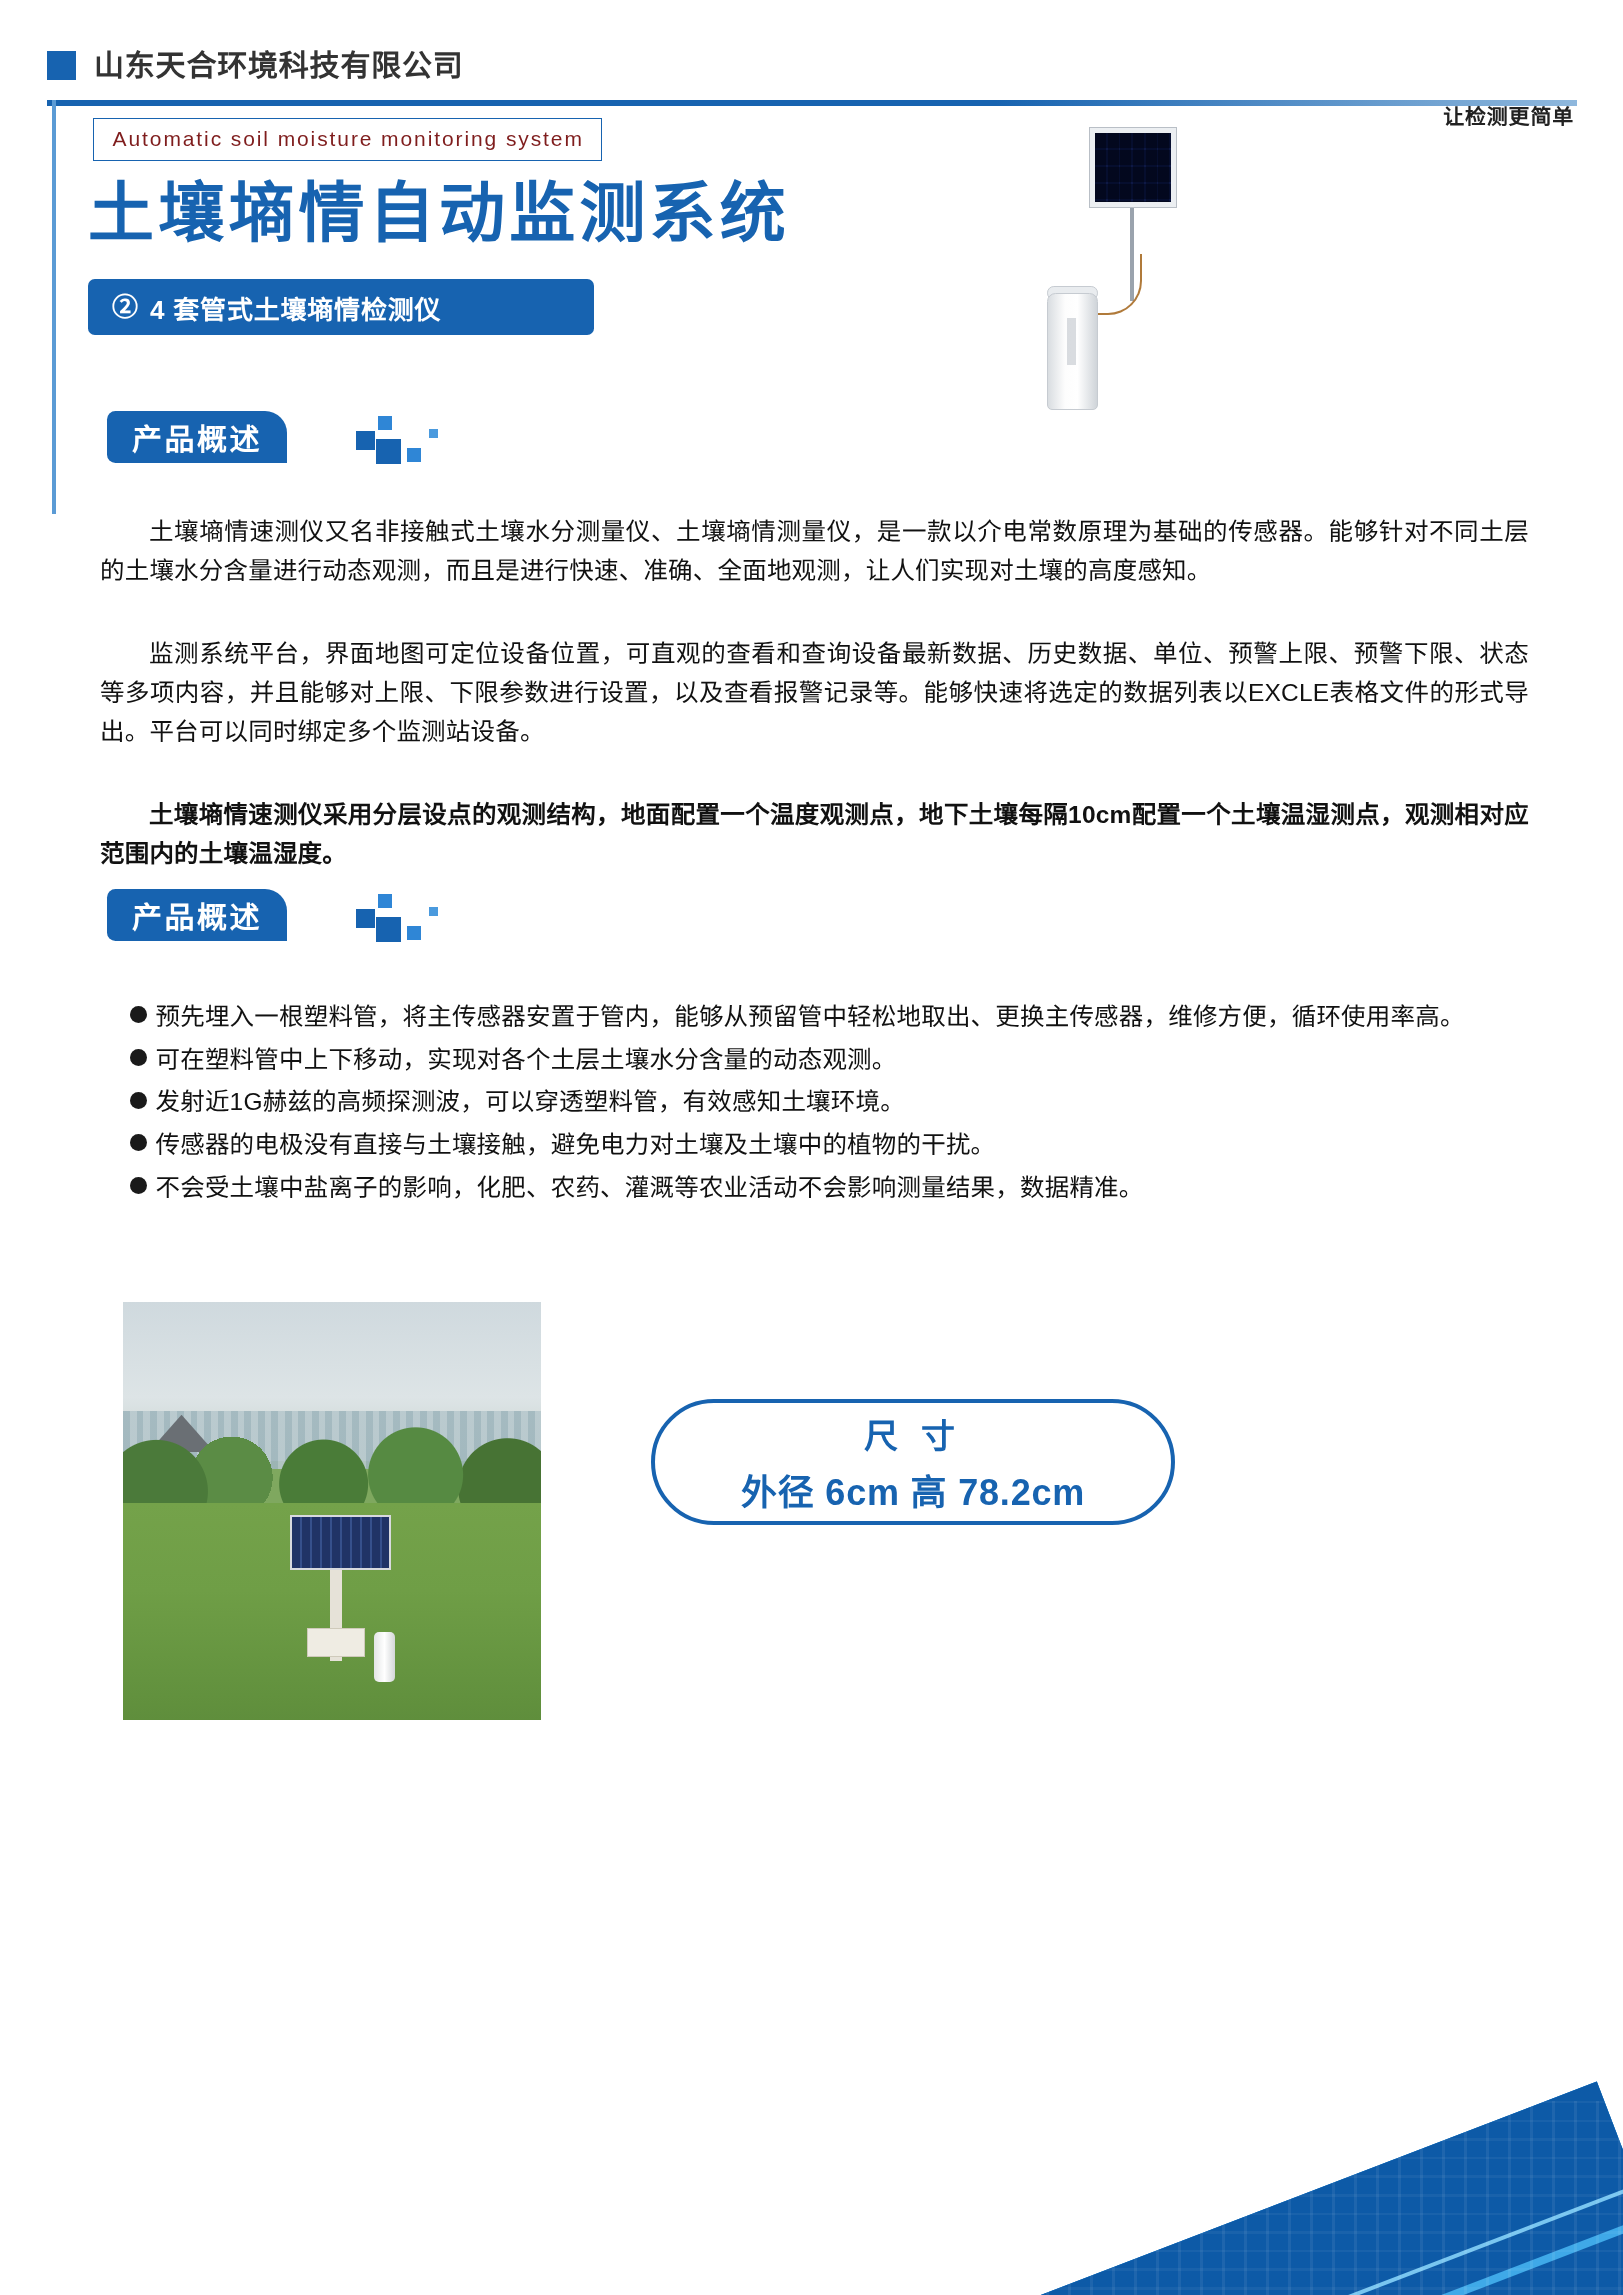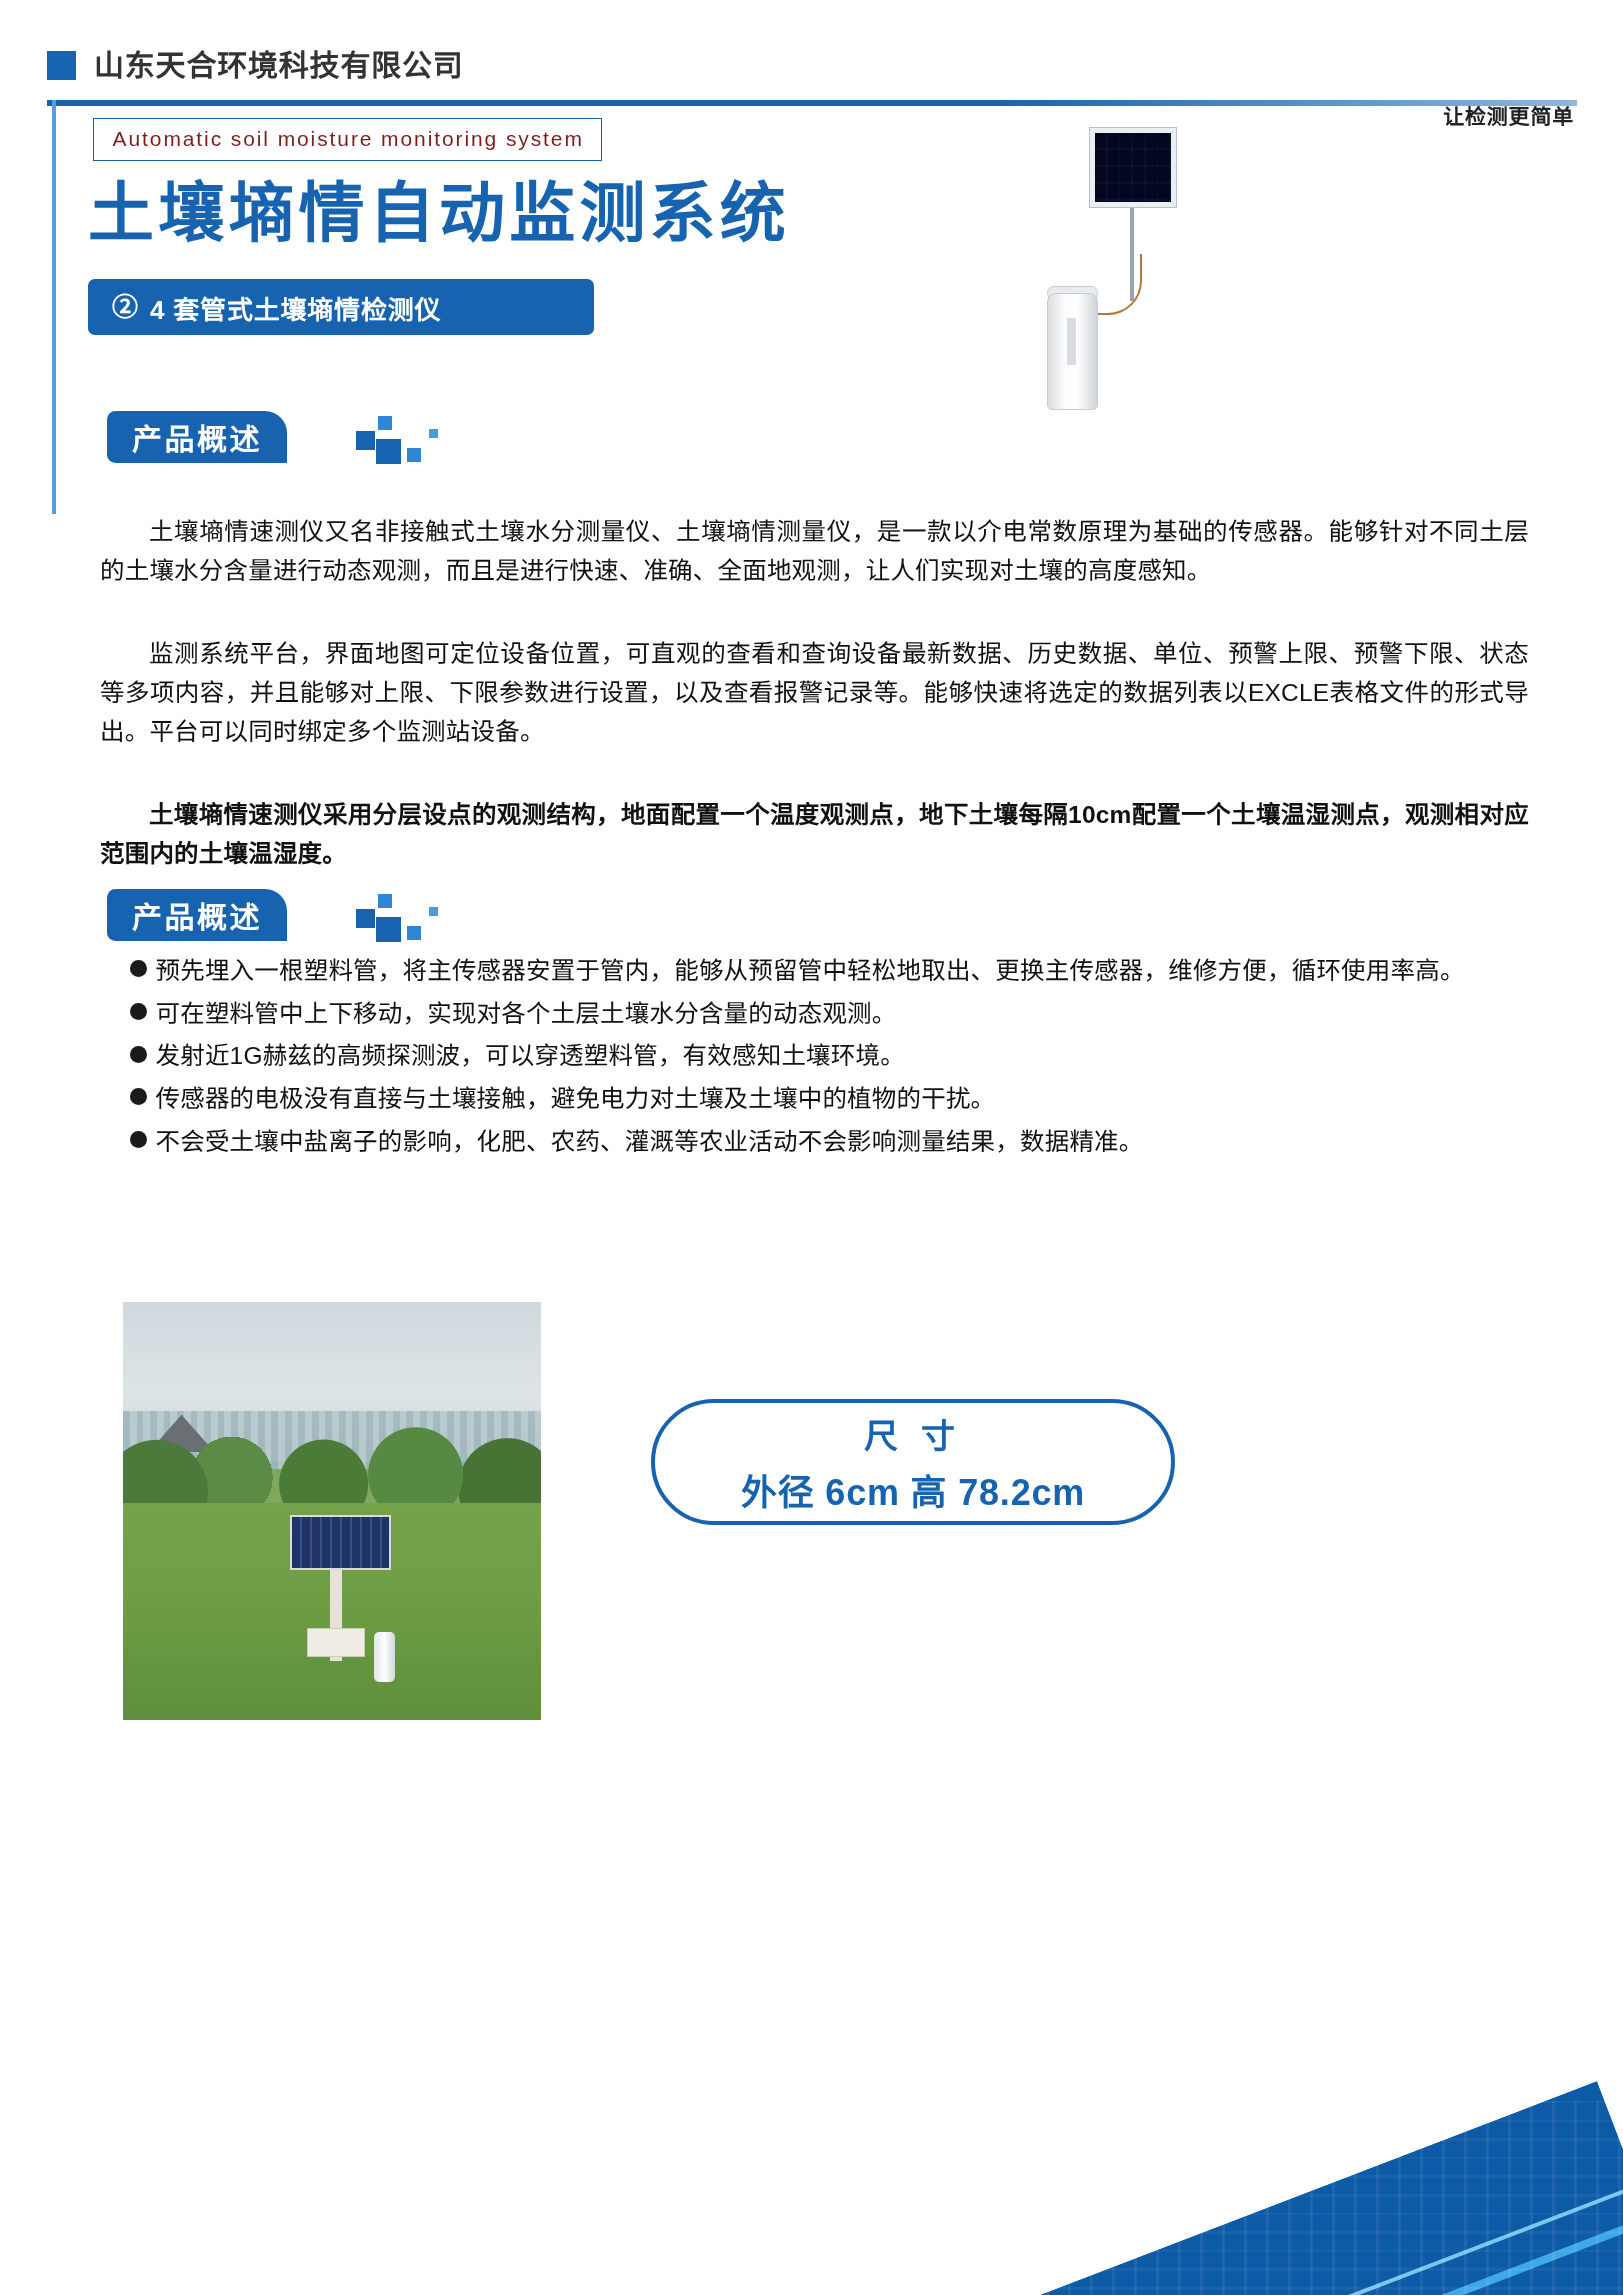--- a/index.html
+++ b/index.html
@@ -460,21 +460,21 @@
   </div>
   <div class="deco" style="left:244px;">
     <i class="d1"></i>
       <i class="d2"></i>
       <i class="d3"></i>
       <i class="d4"></i>
       <i class="d5"></i>
   </div>
 </div>
 
-<div class="bullets" style="left:100px; top:950px; width:1437px;">
+<div class="bullets" style="left:100px; top:996px; width:1437px;">
   <div class="li"><span class="dot"></span><span>预先埋入一根塑料管，将主传感器安置于管内，能够从预留管中轻松地取出、更换主传感器，维修方便，循环使用率高。</span></div>
   <div class="li"><span class="dot"></span><span>可在塑料管中上下移动，实现对各个土层土壤水分含量的动态观测。</span></div>
   <div class="li"><span class="dot"></span><span>发射近1G赫兹的高频探测波，可以穿透塑料管，有效感知土壤环境。</span></div>
   <div class="li"><span class="dot"></span><span>传感器的电极没有直接与土壤接触，避免电力对土壤及土壤中的植物的干扰。</span></div>
   <div class="li"><span class="dot"></span><span>不会受土壤中盐离子的影响，化肥、农药、灌溉等农业活动不会影响测量结果，数据精准。</span></div>
 </div>
 
 <div class="photo">
   <div class="ph-sky"></div>
   <div class="ph-greenhouse"></div>

